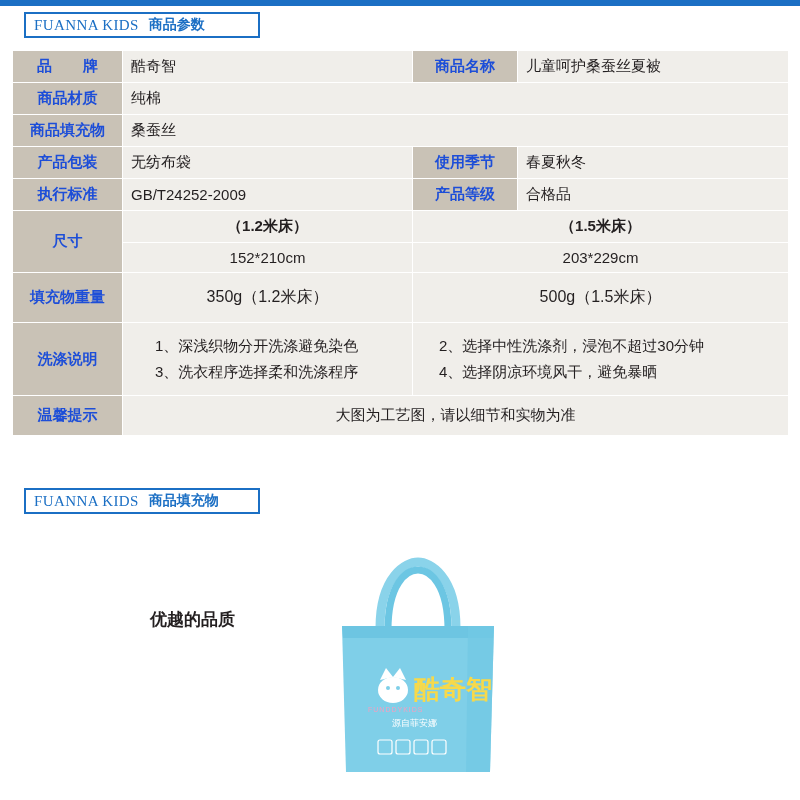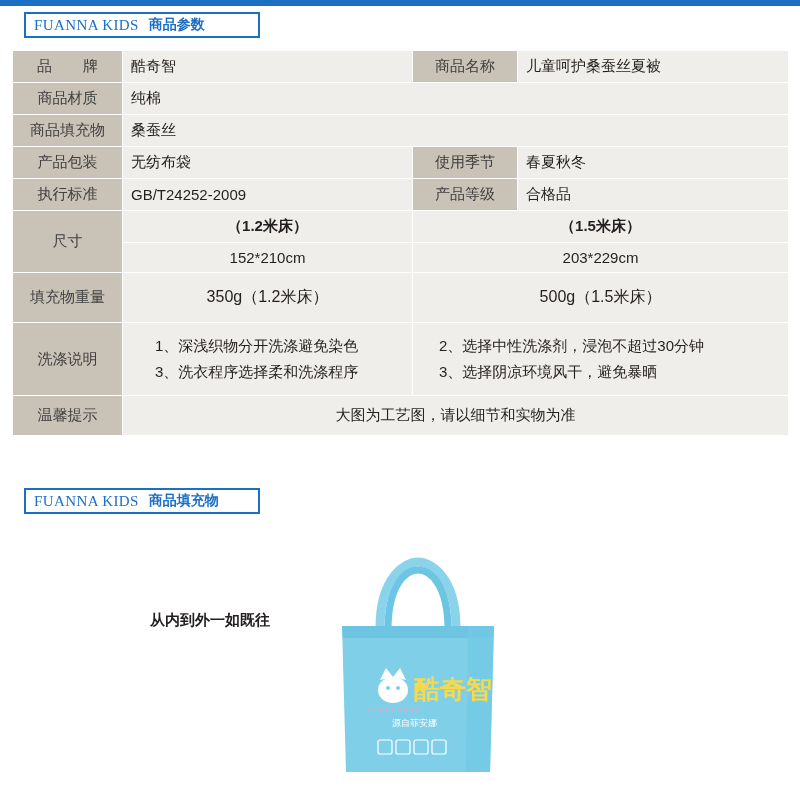--- a/index.html
+++ b/index.html
@@ -68,23 +68,23 @@
   }
   .spec td {
     border: 1px solid #ffffff;
     font-size: 15px;
     vertical-align: middle;
     padding: 6px 8px;
     box-sizing: border-box;
   }
   .lbl {
     background: #c9c2b6;
-    color: #404040;
+    color: #1d4ed8;
     text-align: center;
-    font-weight: normal;
+    font-weight: bold;
     font-size: 15px;
     width: 110px;
   }
   .lbl.wide { letter-spacing: 8px; text-indent: 8px; }
   .val {
     background: #f0eeea;
     color: #231f20;
     text-align: left;
     padding-left: 14px;
   }
@@ -205,40 +205,40 @@
       </tr>
 
       <tr class="wash">
         <td class="lbl">洗涤说明</td>
         <td class="val" style="padding-left:32px;">
           <div class="wash-line">1、深浅织物分开洗涤避免染色</div>
           <div class="wash-line">3、洗衣程序选择柔和洗涤程序</div>
         </td>
         <td class="val" colspan="2" style="padding-left:26px;">
           <div class="wash-line">2、选择中性洗涤剂，浸泡不超过30分钟</div>
-          <div class="wash-line">3、选择阴凉环境风干，避免暴晒</div>
+          <div class="wash-line">4、选择阴凉环境风干，避免暴晒</div>
         </td>
       </tr>
 
       <tr>
         <td class="lbl" style="padding:10px 4px;">温馨提示</td>
         <td class="val tip-val" colspan="3" style="padding:10px 14px;">大图为工艺图，请以细节和实物为准</td>
       </tr>
     </tbody>
   </table>
 
   <div class="banner" id="banner-pack">
     <span class="brand">FUANNA KIDS</span>
     <span class="btitle">商品填充物</span>
   </div>
 
   <div class="pack-area">
 
     <div class="pack-slogan">
-      <div class="l2">从内到外一如既往</div>
+      <div class="l1">优越的品质</div>
     </div>
 
     <svg class="bag" viewBox="0 0 200 240">
 
       <path d="M62 88 C62 36, 88 22, 100 22 C112 22, 138 36, 138 88" fill="none" stroke="#8ad3ea" stroke-width="9"></path>
       <path d="M70 90 C70 44, 88 30, 100 30 C112 30, 130 44, 130 90" fill="none" stroke="#6cc6e3" stroke-width="7"></path>
 
       <path d="M24 86 L176 86 L172 232 L28 232 Z" fill="#7fcfe8"></path>
       <path d="M24 86 L176 86 L175 98 L25 98 Z" fill="#6dc5e2"></path>
       <path d="M150 86 L176 86 L172 232 L148 232 Z" fill="#72c8e4" opacity="0.75"></path>

